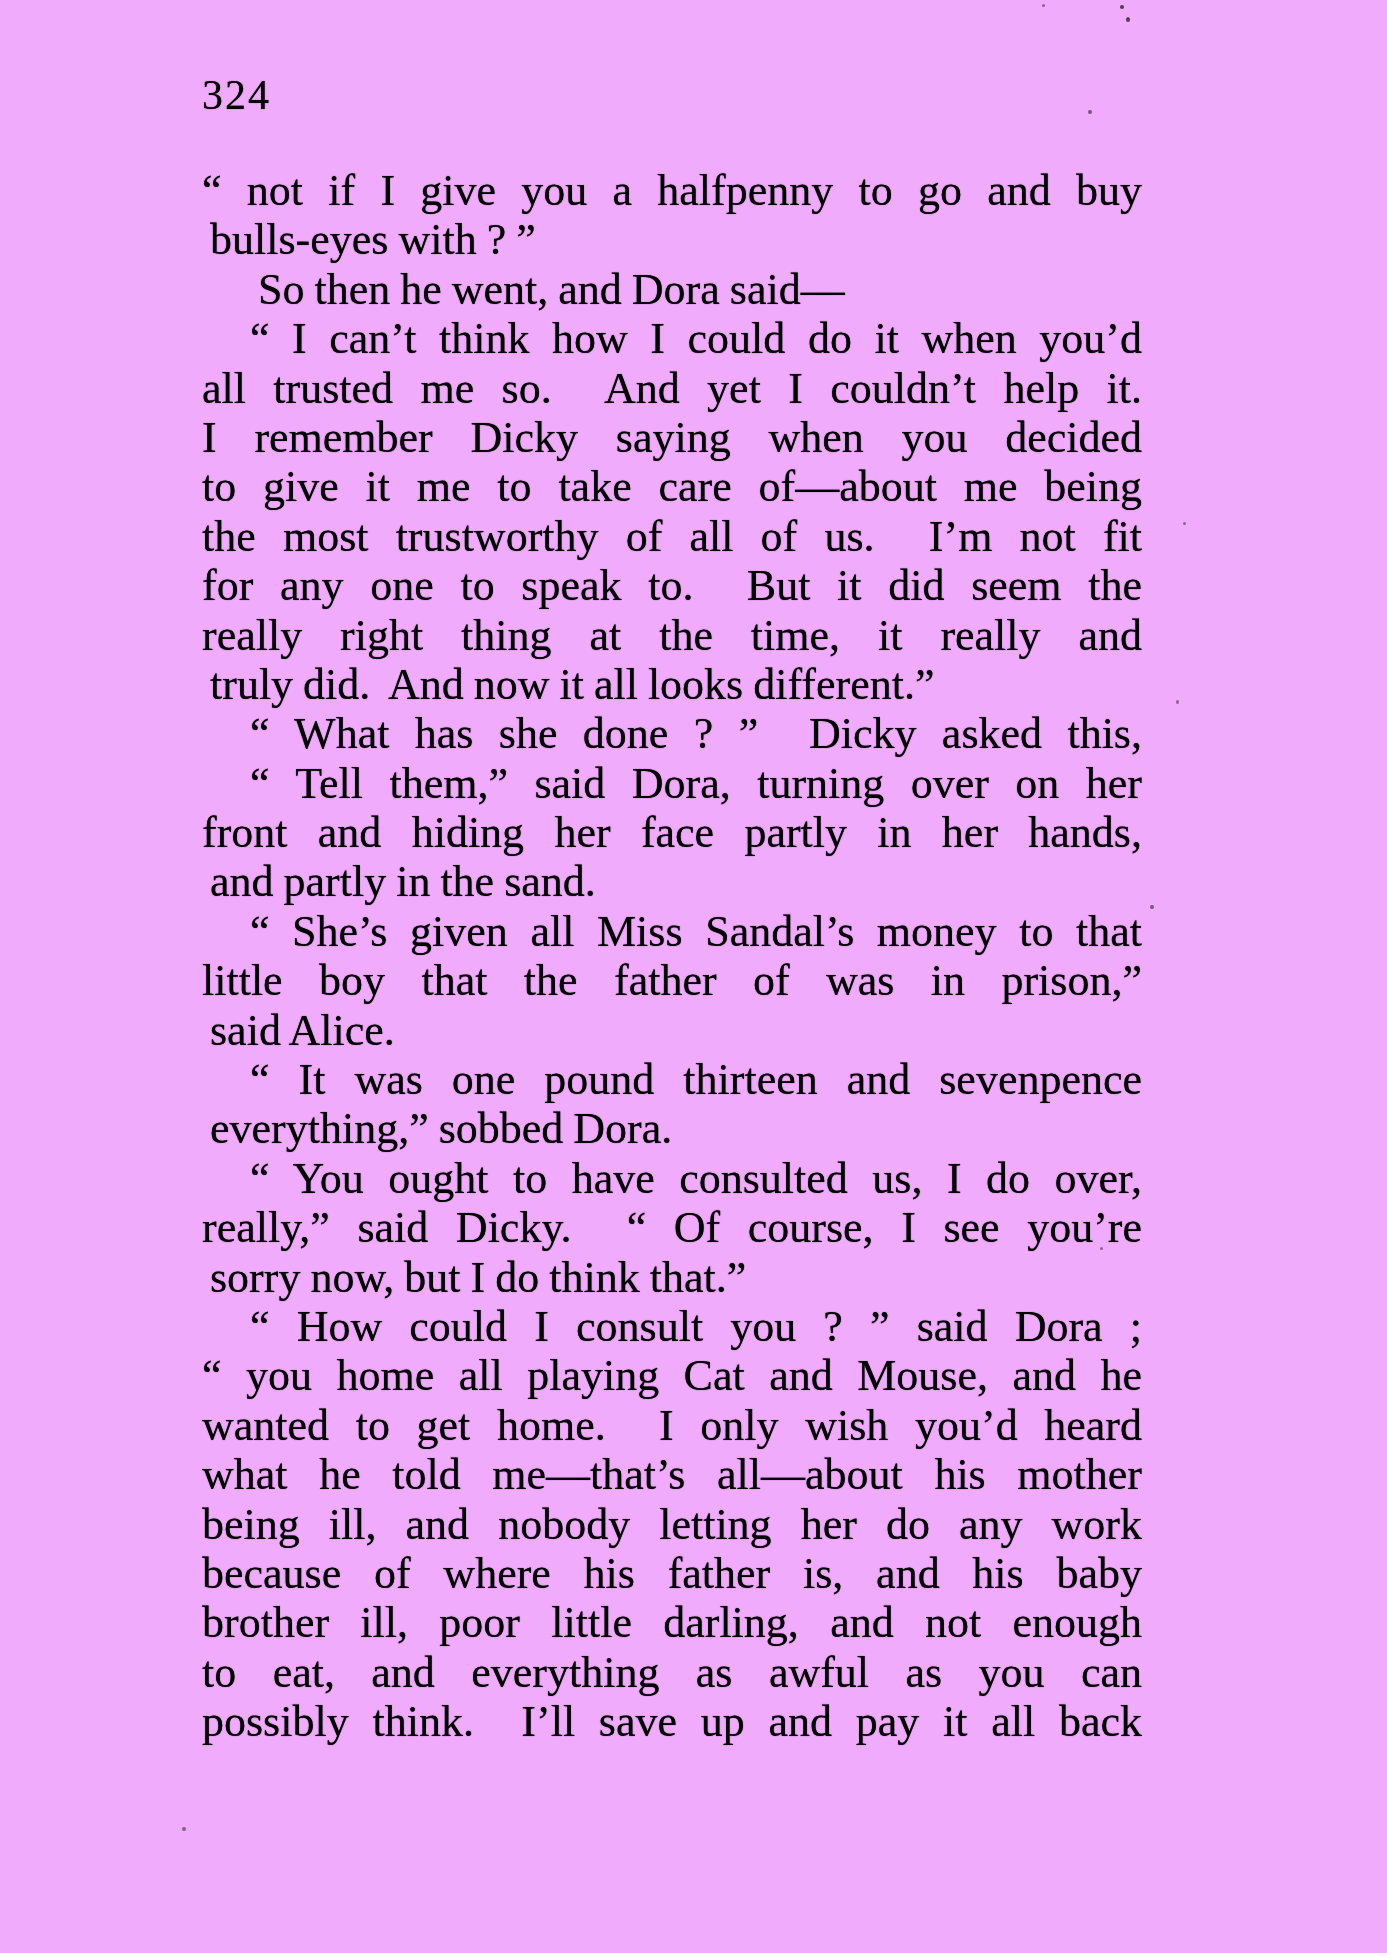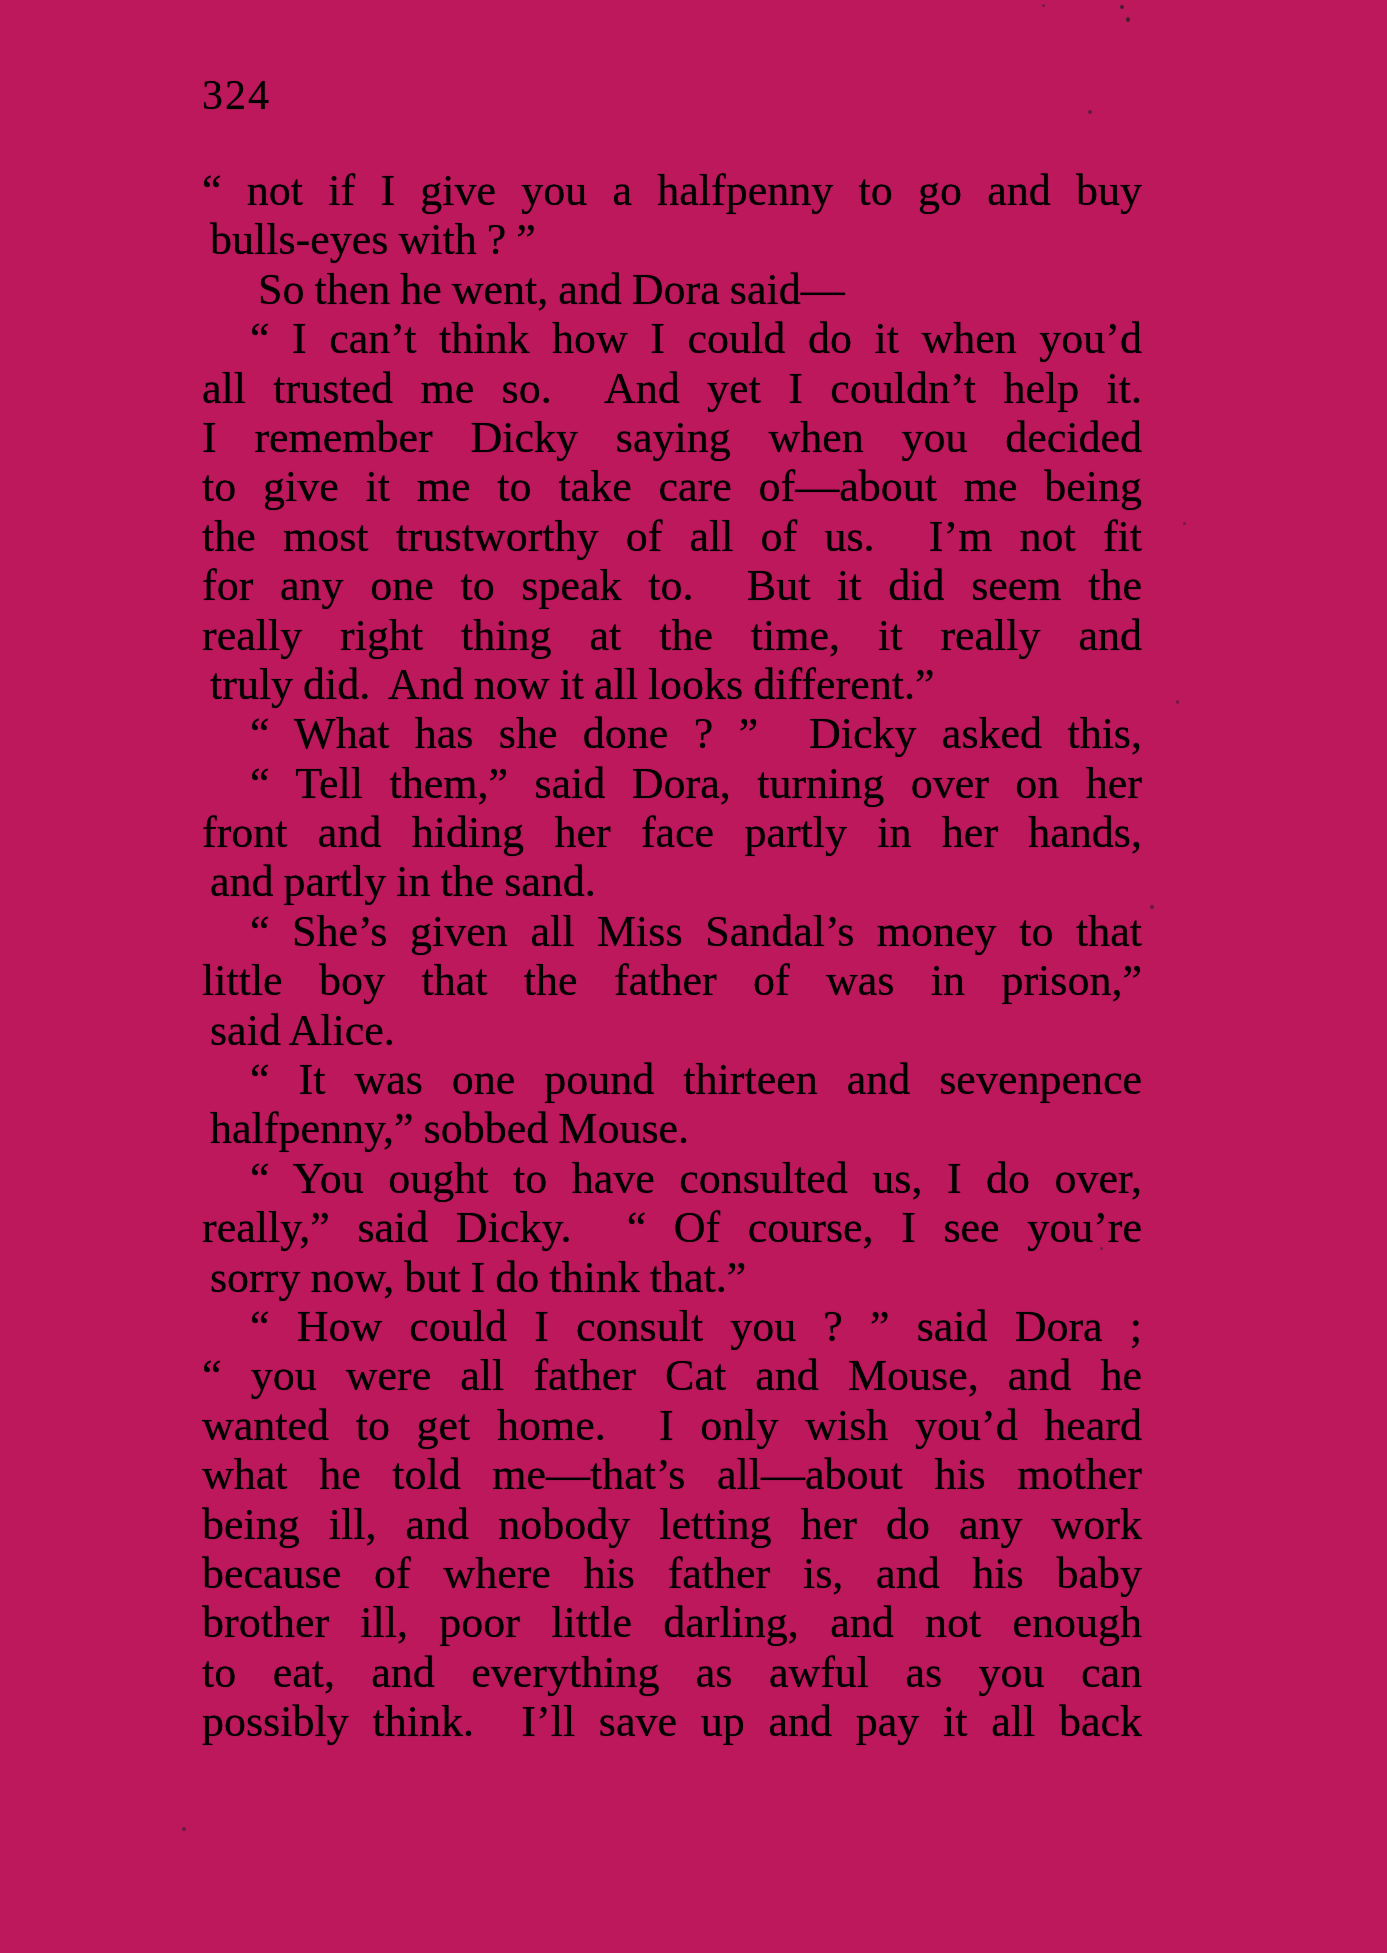--- a/index.html
+++ b/index.html
@@ -4,21 +4,21 @@
 <style>
   html, body {
     margin: 0;
     padding: 0;
     background: #e8e8e8;
   }
   .page {
     position: relative;
     width: 1387px;
     height: 1953px;
-    background: #be185d;
+    background: #f0abfc;
     overflow: hidden;
     font-family: "Liberation Serif", "DejaVu Serif", serif;
     color: #000;
     text-decoration: underline;
   }
   
   .running-head {
     position: absolute;
     top: 74px;
     left: 202px;
@@ -94,26 +94,26 @@
       <div class="line">really right thing at the time, it really and</div>
       <div class="line flush-left">truly did.  And now it all looks different.”</div>
       <div class="line indent">“ What has she done ? ”  Dicky asked this,</div>
       <div class="line indent">“ Tell them,” said Dora, turning over on her</div>
       <div class="line">front and hiding her face partly in her hands,</div>
       <div class="line flush-left">and partly in the sand.</div>
       <div class="line indent">“ She’s given all Miss Sandal’s money to that</div>
       <div class="line">little boy that the father of was in prison,”</div>
       <div class="line flush-left">said Alice.</div>
       <div class="line indent">“ It was one pound thirteen and sevenpence</div>
-      <div class="line flush-left">halfpenny,” sobbed Mouse.</div>
+      <div class="line flush-left">everything,” sobbed Dora.</div>
       <div class="line indent">“ You ought to have consulted us, I do over,</div>
       <div class="line">really,” said Dicky.  “ Of course, I see you’re</div>
       <div class="line flush-left">sorry now, but I do think that.”</div>
       <div class="line indent">“ How could I consult you ? ” said Dora ;</div>
-      <div class="line">“ you were all father Cat and Mouse, and he</div>
+      <div class="line">“ you home all playing Cat and Mouse, and he</div>
       <div class="line">wanted to get home.  I only wish you’d heard</div>
       <div class="line">what he told me—that’s all—about his mother</div>
       <div class="line">being ill, and nobody letting her do any work</div>
       <div class="line">because of where his father is, and his baby</div>
       <div class="line">brother ill, poor little darling, and not enough</div>
       <div class="line">to eat, and everything as awful as you can</div>
       <div class="line">possibly think.  I’ll save up and pay it all back</div>
     </main>
 
   <div class="speck" style="left:1120px; top:5px;  width:4px; height:4px;"></div>

